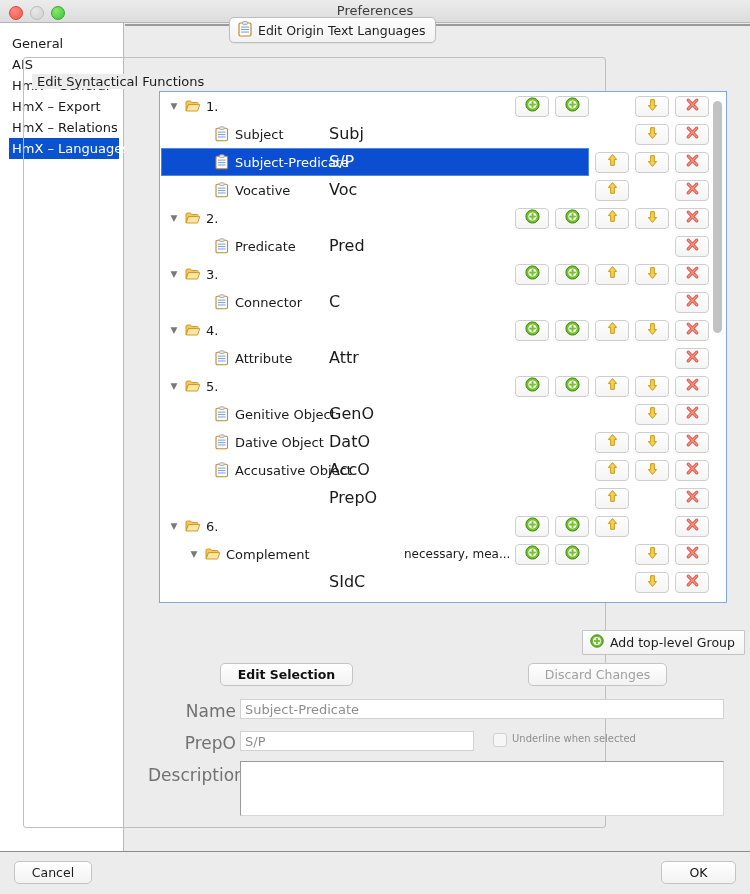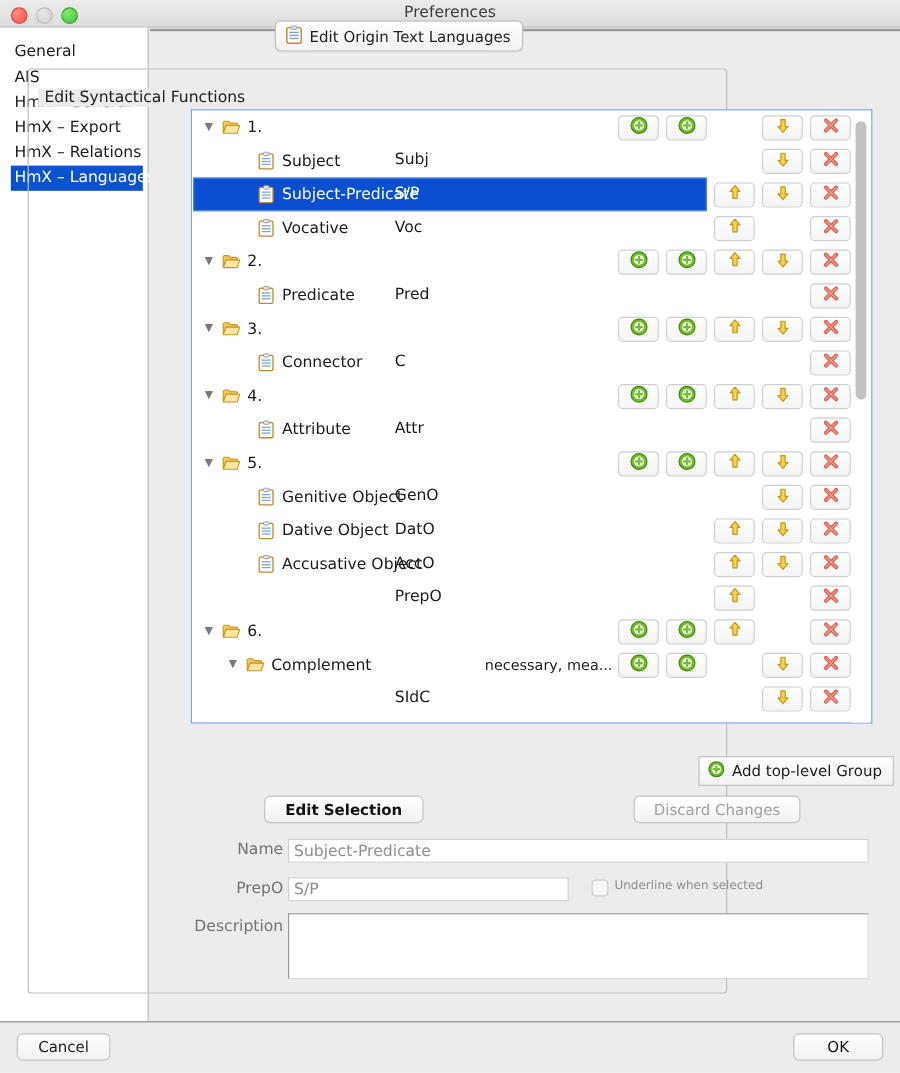--- a/index.html
+++ b/index.html
@@ -166,21 +166,21 @@
   }
   .name {
     font-size: 13px;
     color: #1a1a1a;
   }
   .row.selected .name, .row.selected .code { color: #ffffff; }
   .code {
     position: absolute;
     top: 0; height: 28px;
     line-height: 28px;
-    font-size: 13px;
+    font-size: 16px;
     color: #1a1a1a;
   }
   .hint {
     position: absolute;
     top: 0; height: 28px;
     line-height: 28px;
     font-size: 12px;
     color: #1a1a1a;
     white-space: nowrap;
   }
@@ -244,21 +244,21 @@
     color: #1c1c1c;
     box-sizing: border-box;
   }
   #edit-selection  { left: 220px; top: 663px; width: 133px; font-weight: bold; color: #111; }
   #apply-changes   { left: 372px; top: 663px; width: 139px; color: #a0a0a0; }
   #discard-changes { left: 528px; top: 663px; width: 139px; color: #a0a0a0; }
 
   
   .flabel {
     position: absolute;
-    font-size: 13px;
+    font-size: 17px;
     color: #717171;
     text-align: right;
   }
   .ftext {
     position: absolute;
     height: 20px;
     background: #ffffff;
     border: 1px solid #d2d2d2;
     box-sizing: border-box;
     font-size: 13px;

